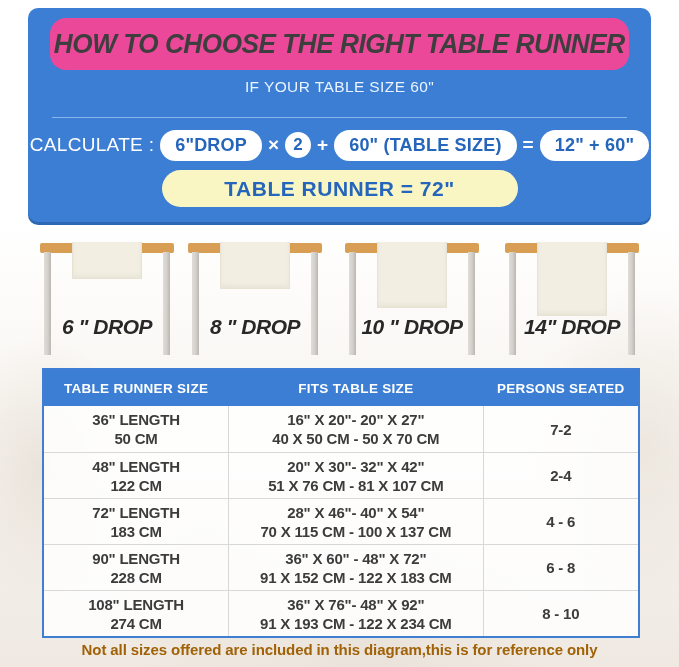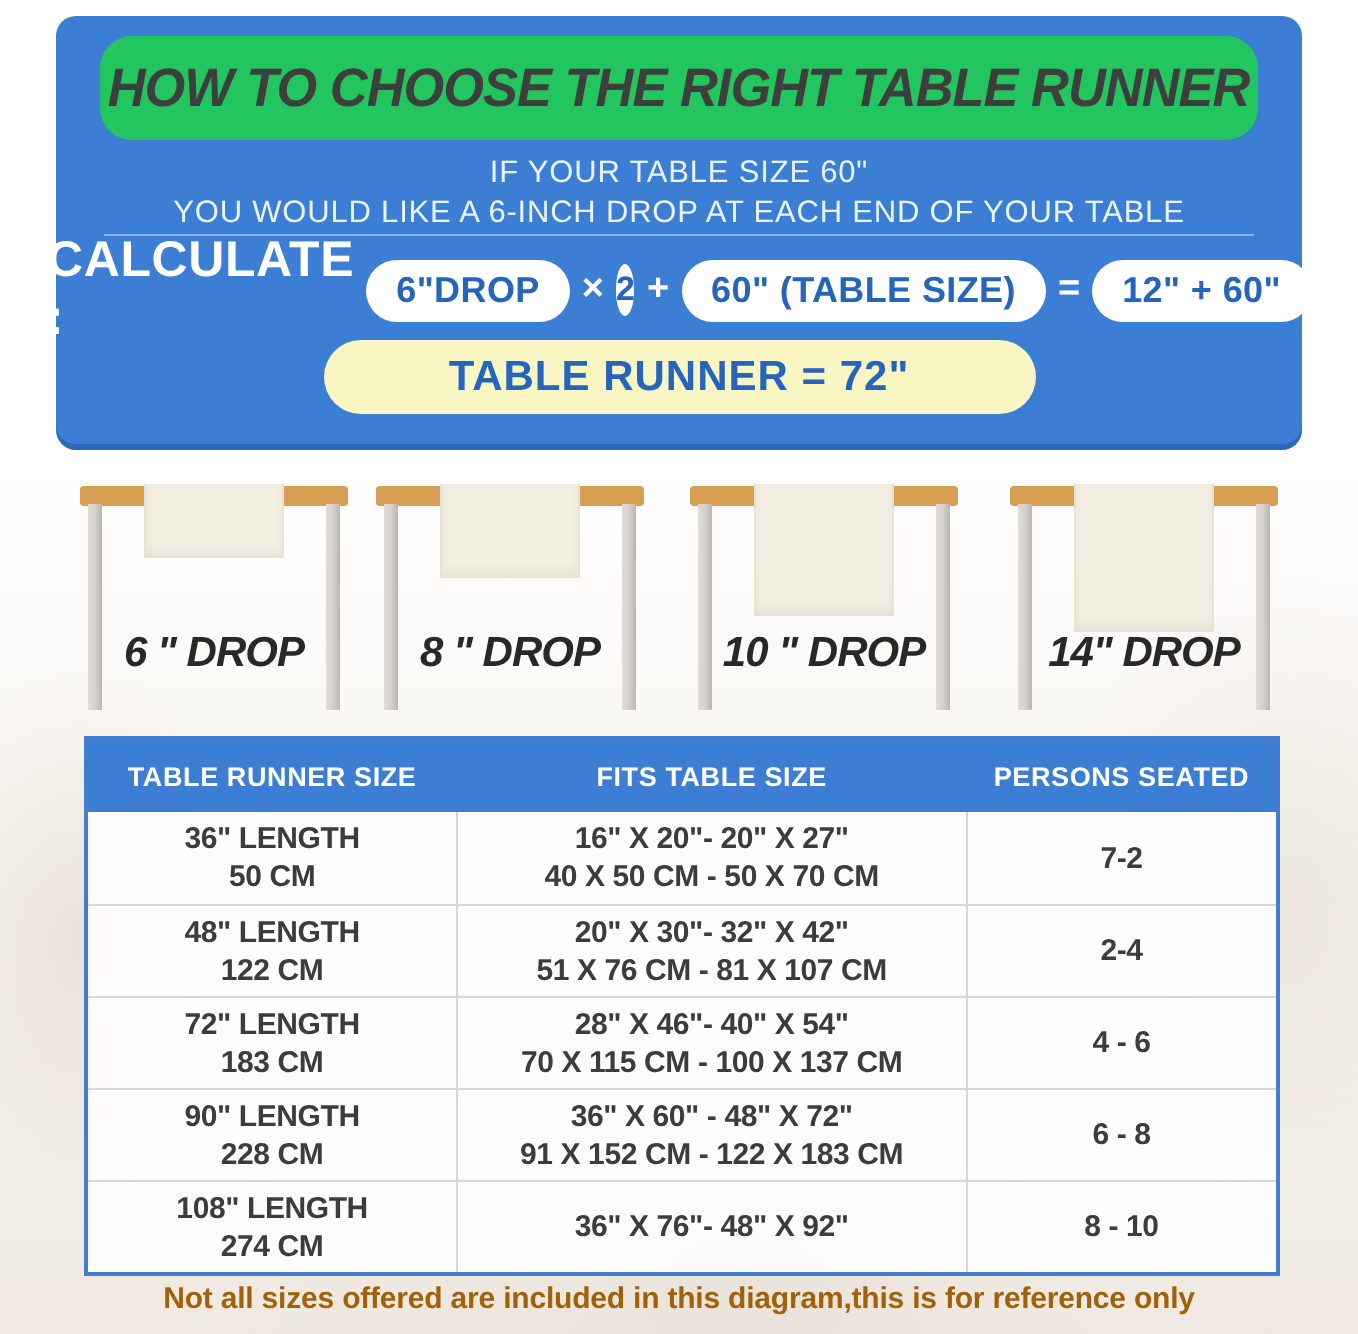--- a/index.html
+++ b/index.html
@@ -20,42 +20,42 @@
   }
 
   
   .blue-panel{
     position:absolute;left:28px;top:8px;width:623px;height:214px;
     background:#3b7ed3;border-radius:10px;
     box-shadow:0 3px 0 #2d68b6;
   }
   .title-box{
     position:absolute;left:22px;right:22px;top:10px;height:52px;
-    background:#22c55e;border-radius:16px;
+    background:#ec4899;border-radius:16px;
     display:flex;align-items:center;justify-content:center;
   }
   .title-box span{
     font-style:italic;font-weight:800;font-size:27px;letter-spacing:-0.5px;
     color:#3e3e3e;white-space:nowrap;transform:scaleX(0.97);
   }
   .sub-line{
     position:absolute;left:0;right:0;text-align:center;color:#eaf4ff;
     font-size:15.5px;font-weight:500;letter-spacing:0.4px;
   }
   .sub-line.l1{top:70px;}
   .sub-line.l2{top:90px;}
   .panel-divider{
     position:absolute;left:24px;right:24px;top:109px;height:0;
     border-top:1px solid rgba(200,225,255,0.55);
   }
   .calc-row{
     position:absolute;left:0;right:0;top:120px;height:34px;
     display:flex;align-items:center;justify-content:center;gap:6px;
   }
-  .calc-label{color:#ffffff;font-weight:700;font-size:25px;letter-spacing:0.3px;}
+  .calc-label{color:#ffffff;font-weight:400;font-size:19px;letter-spacing:0.3px;}
   .pill{
     background:#ffffff;color:#2565bb;font-weight:800;font-size:18px;
     border-radius:17px;padding:5px 15px;white-space:nowrap;letter-spacing:0.2px;
   }
   .op{color:#ffffff;font-weight:800;font-size:19px;}
   .circle{
     width:26px;height:26px;border-radius:50%;background:#ffffff;color:#2565bb;
     font-weight:800;font-size:17px;display:flex;align-items:center;justify-content:center;
   }
   .result-pill{
@@ -123,21 +123,20 @@
 
 <div class="canvas">
 
   <div class="photo-bg"></div>
 
   <div class="blue-panel">
     <div class="title-box">
       <span>HOW TO CHOOSE THE RIGHT TABLE RUNNER</span>
     </div>
     <div class="sub-line l1">IF YOUR TABLE SIZE 60"</div>
-    <div class="sub-line l2">YOU WOULD LIKE A 6-INCH DROP AT EACH END OF YOUR TABLE</div>
     <div class="panel-divider"></div>
 
     <div class="calc-row">
       <span class="calc-label">CALCULATE :</span>
       <span class="pill">6"DROP</span>
       <span class="op">×</span>
       <span class="circle">2</span>
       <span class="op">+</span>
       <span class="pill">60"  (TABLE SIZE)</span>
       <span class="op">=</span>
@@ -237,20 +236,21 @@
             <div>6 - 8</div>
           </div>
         </div>
         <div class="trow">
           <div class="td col1">
             <div>108" LENGTH</div>
             <div>274 CM</div>
           </div>
           <div class="td col2">
             <div>36" X 76"- 48" X 92"</div>
+            <div>91 X 193 CM - 122 X 234 CM</div>
           </div>
           <div class="td col3">
             <div>8 - 10</div>
           </div>
         </div>
       </div>
   </div>
 
   <div class="footer-note">Not all sizes offered are included in this diagram,this is for reference only</div>
 

